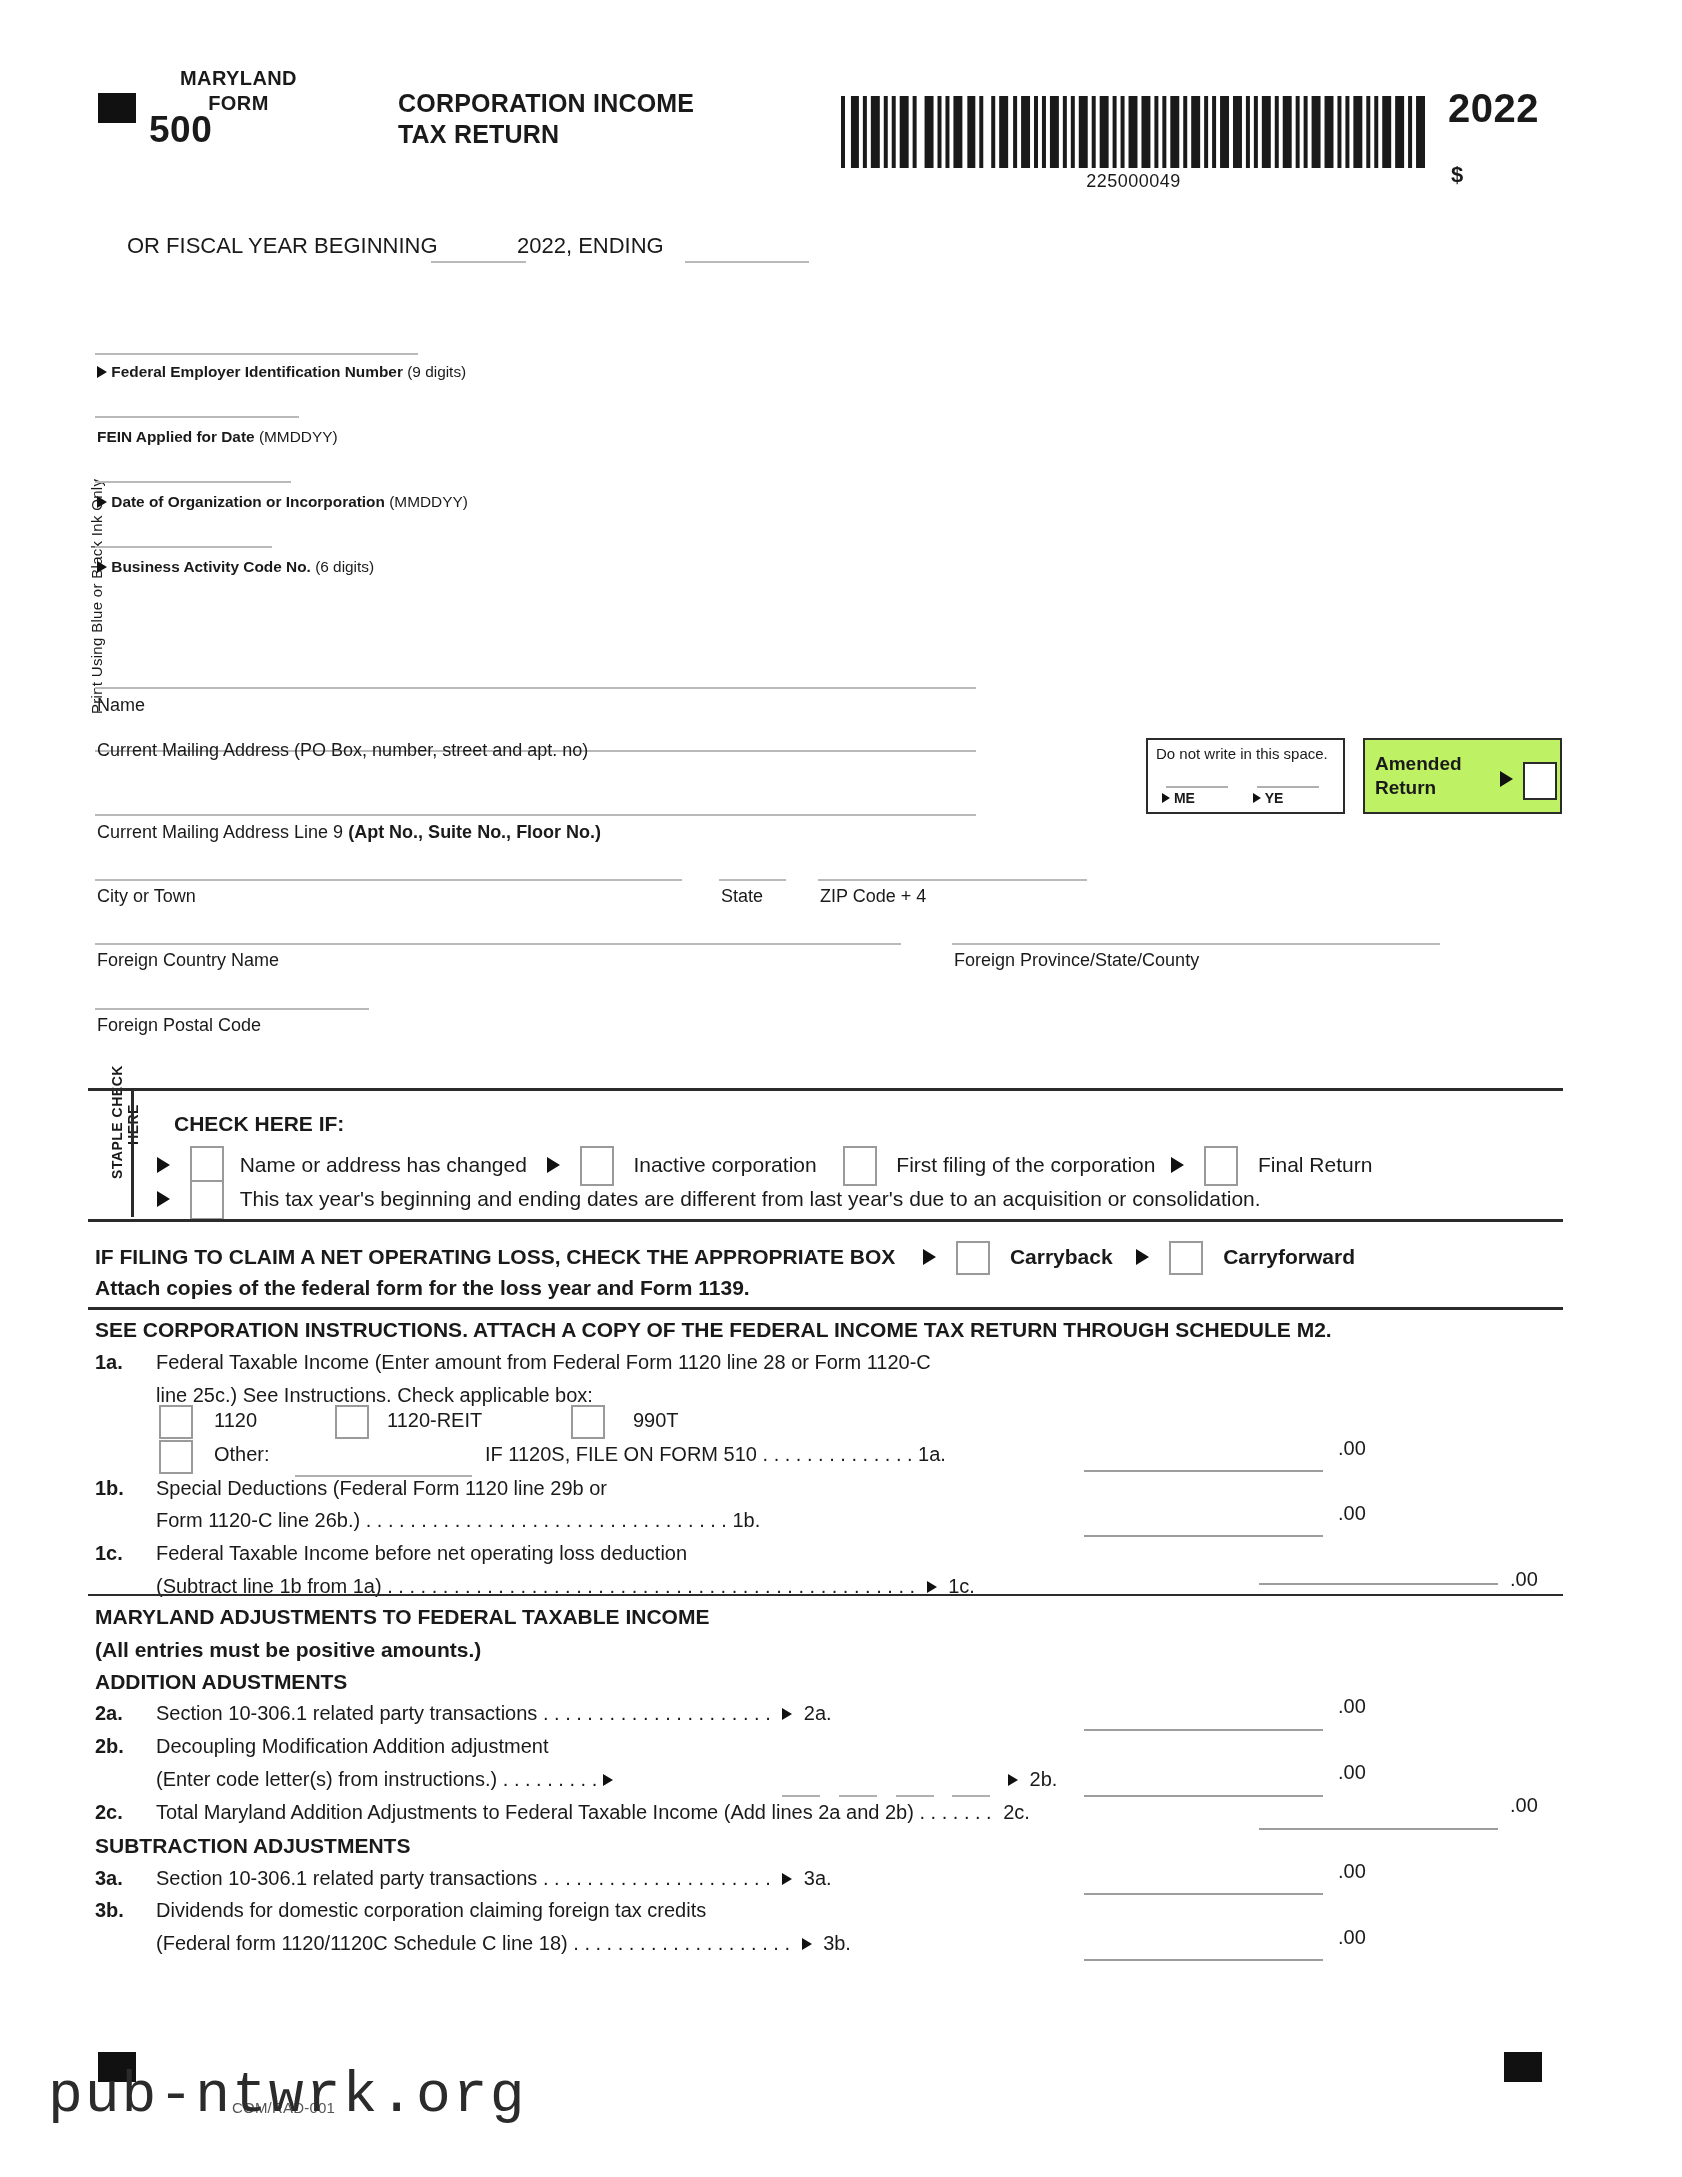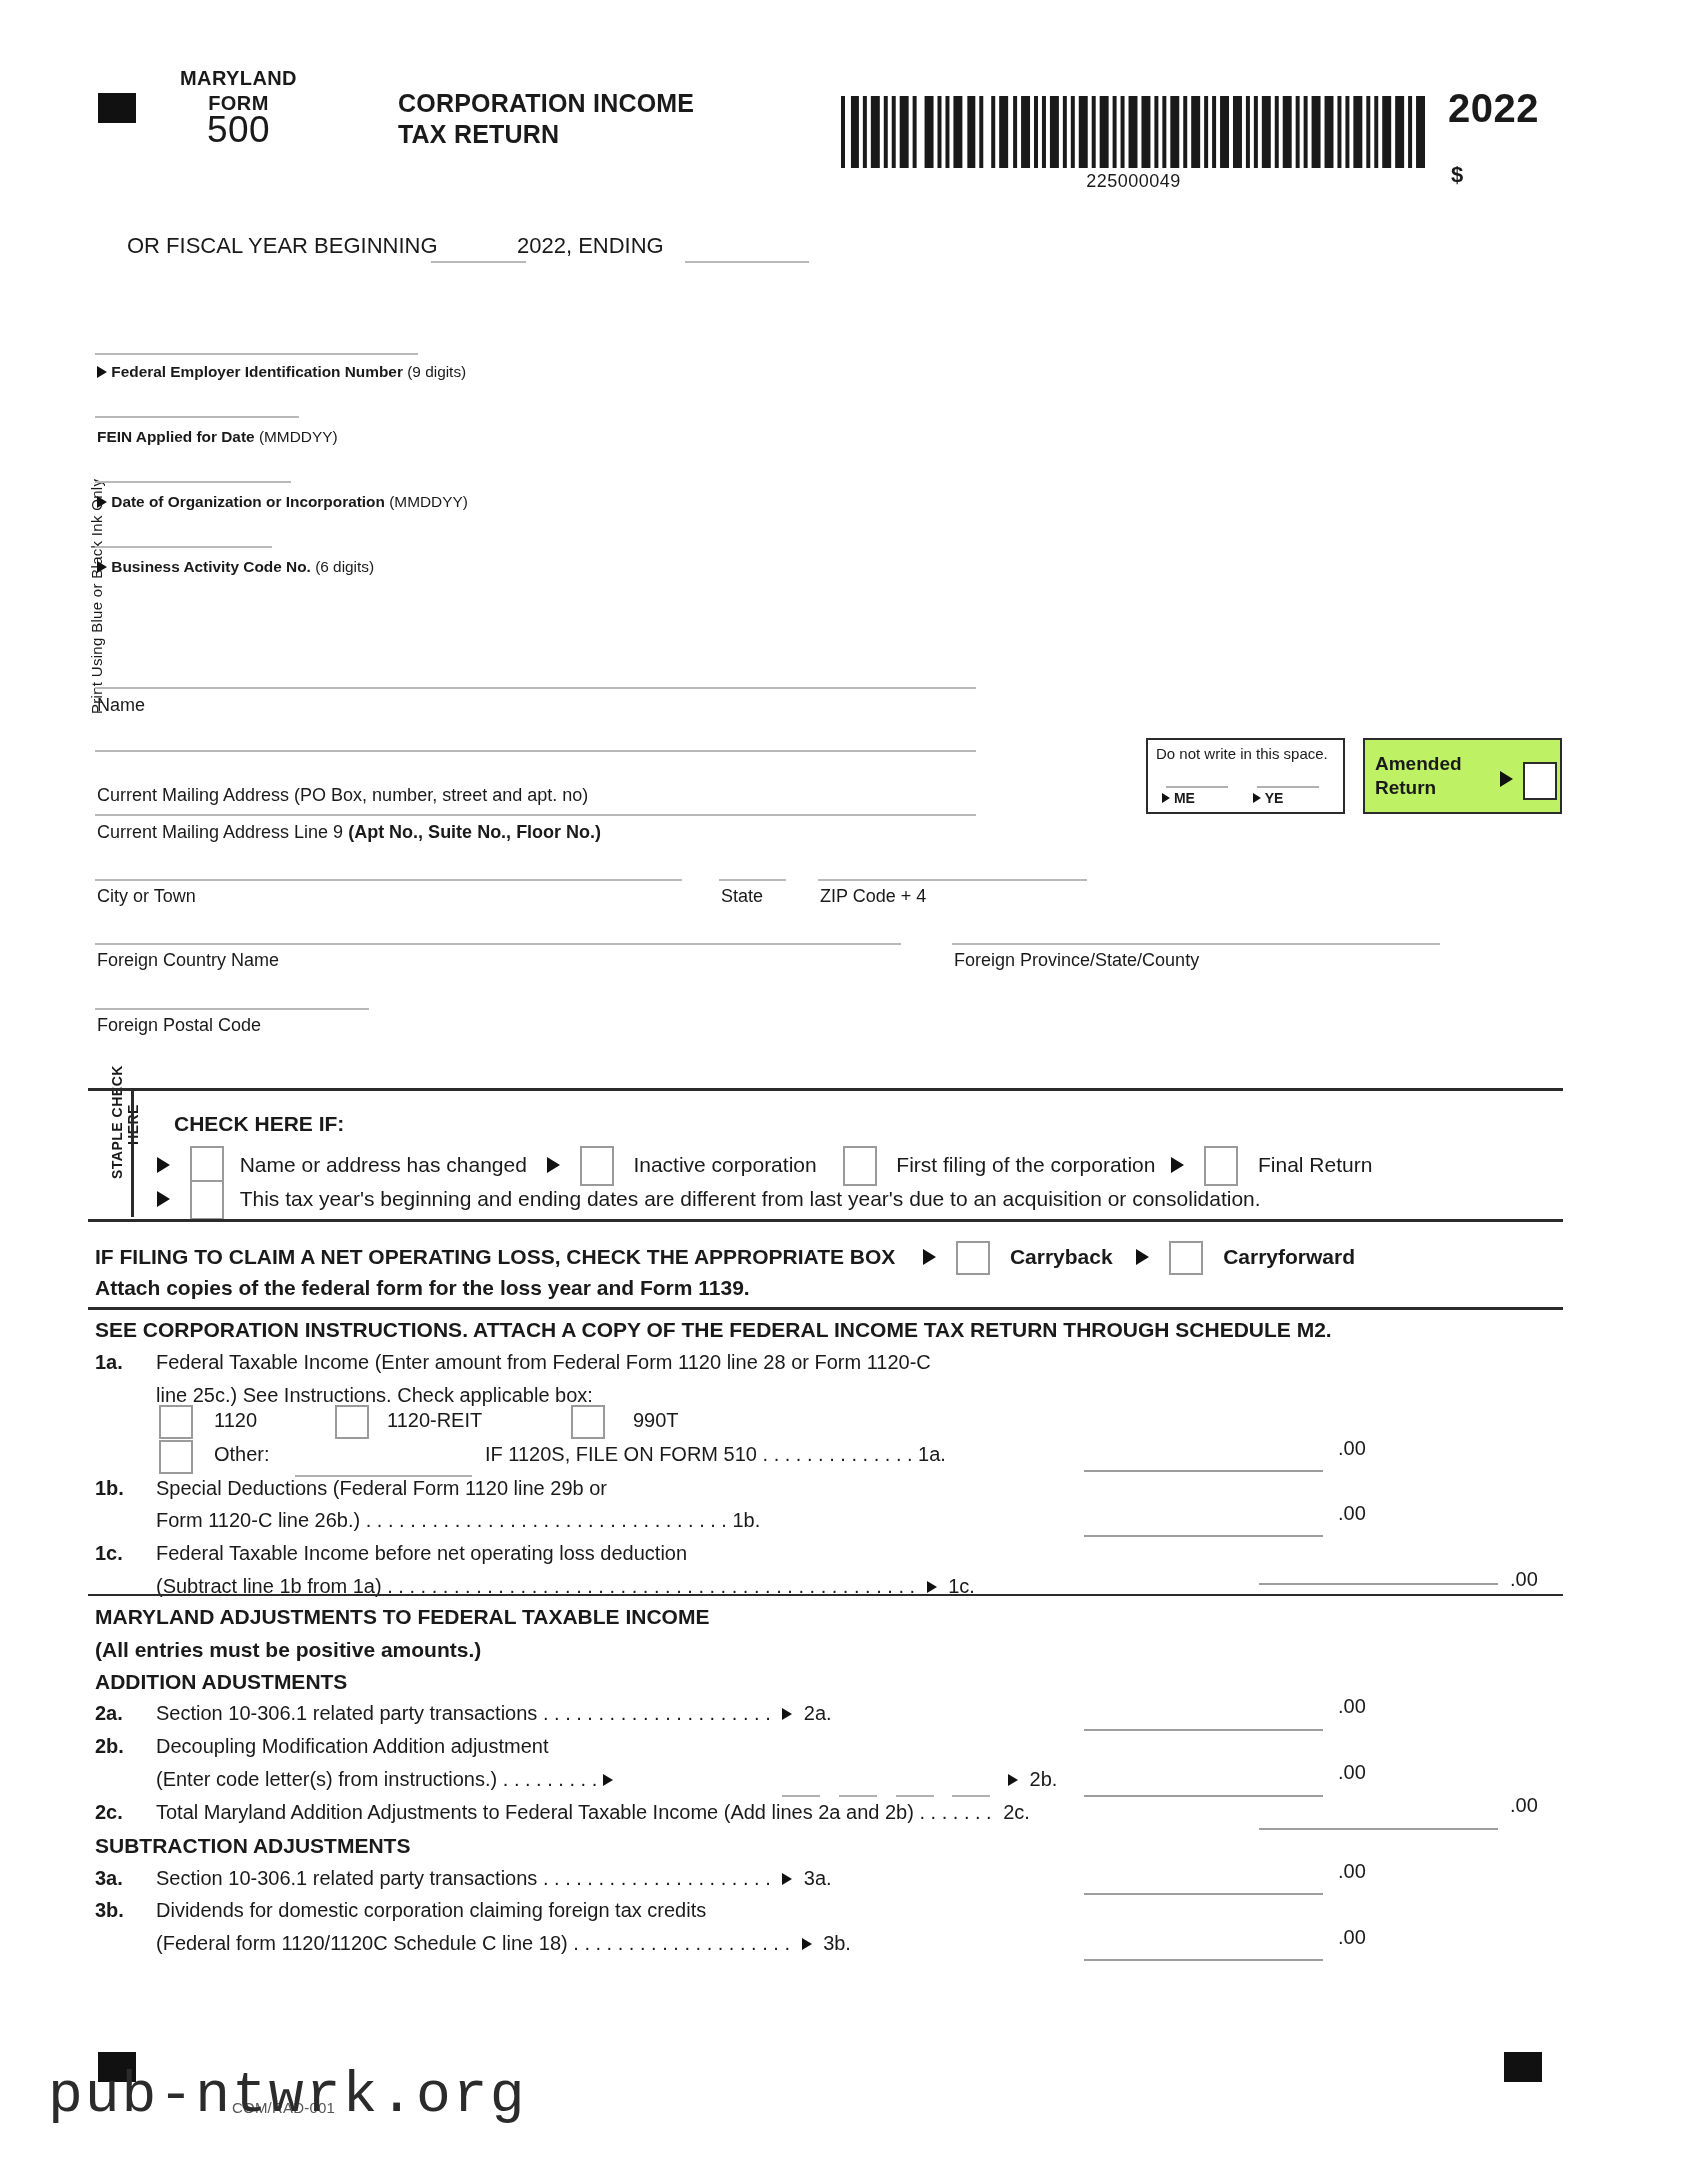--- a/index.html
+++ b/index.html
@@ -75,22 +75,21 @@
     font-weight: bold;
     font-size: 20px;
     letter-spacing: 0.4px;
     line-height: 25px;
   }
   .md-form-num {
     position: absolute;
     left: 149px;
     top: 109px;
     width: 179px;
-    text-align: center;
-    font-weight: normal;
+    font-weight: bold;
     font-size: 37px;
     letter-spacing: 0.5px;
   }
   .form-title {
     position: absolute;
     left: 398px;
     top: 88px;
     font-weight: bold;
     font-size: 25px;
     line-height: 31px;
@@ -356,21 +355,21 @@
   <div class="fld-label" style="left:97px; top:558px;">
     <span class="tri-sm"></span>
     <b>Business Activity Code No.</b>
     <span>(6 digits)</span>
   </div>
 
   <div class="fld-rule" style="left:95px; top:687px; width:881px;"></div>
   <div class="addr-label" style="left:97px; top:695px;">Name</div>
 
   <div class="fld-rule" style="left:95px; top:750px; width:881px;"></div>
-  <div class="addr-label" style="left:97px; top:785px;">Current Mailing Address (PO Box, number, street and apt. no)</div>
+  <div class="addr-label" style="left:97px; top:740px;">Current Mailing Address (PO Box, number, street and apt. no)</div>
 
   <div class="fld-rule" style="left:95px; top:814px; width:881px;"></div>
   <div class="addr-label" style="left:97px; top:822px;">
     <span>Current Mailing Address Line 9 </span><b>(Apt No., Suite No., Floor No.)</b>
   </div>
 
   <div class="fld-rule" style="left:95px; top:879px; width:587px;"></div>
   <div class="addr-label" style="left:97px; top:886px;">City or Town</div>
 
   <div class="fld-rule" style="left:719px; top:879px; width:67px;"></div>

